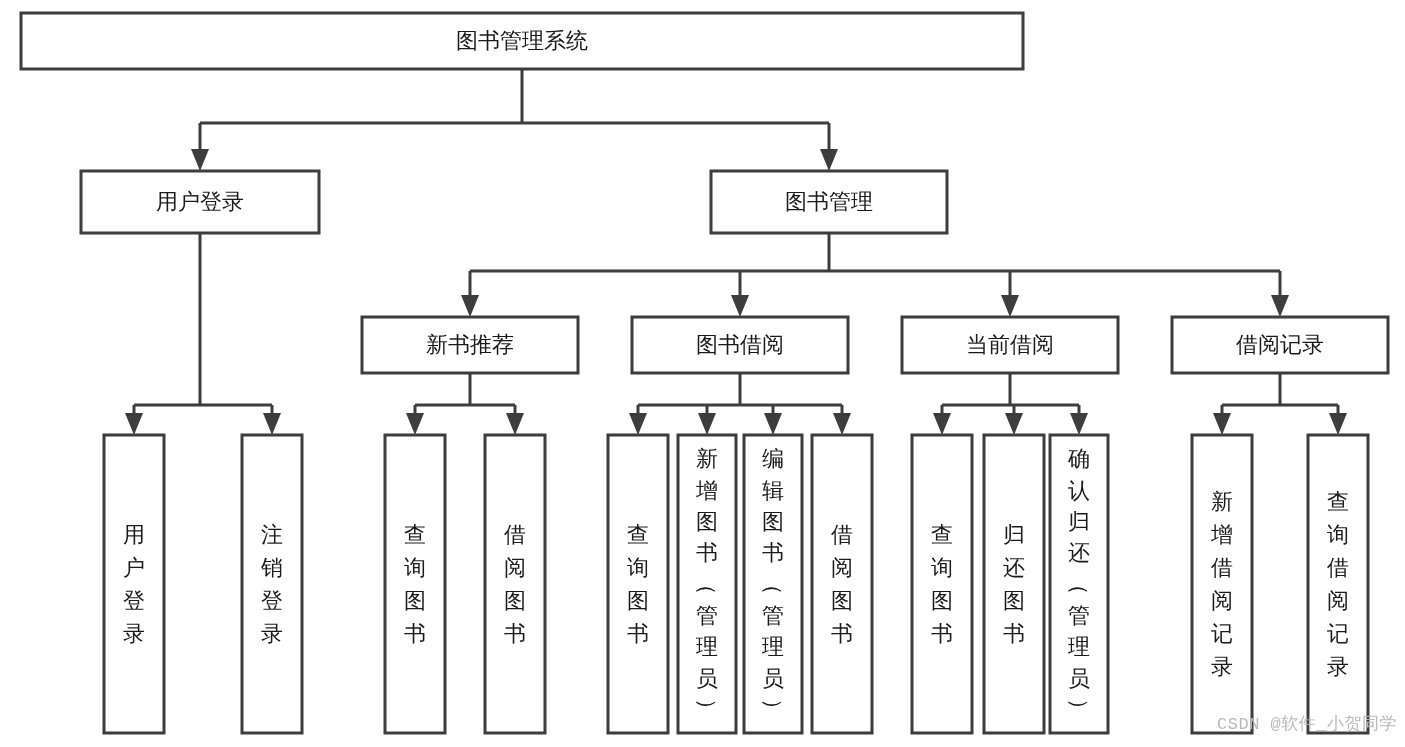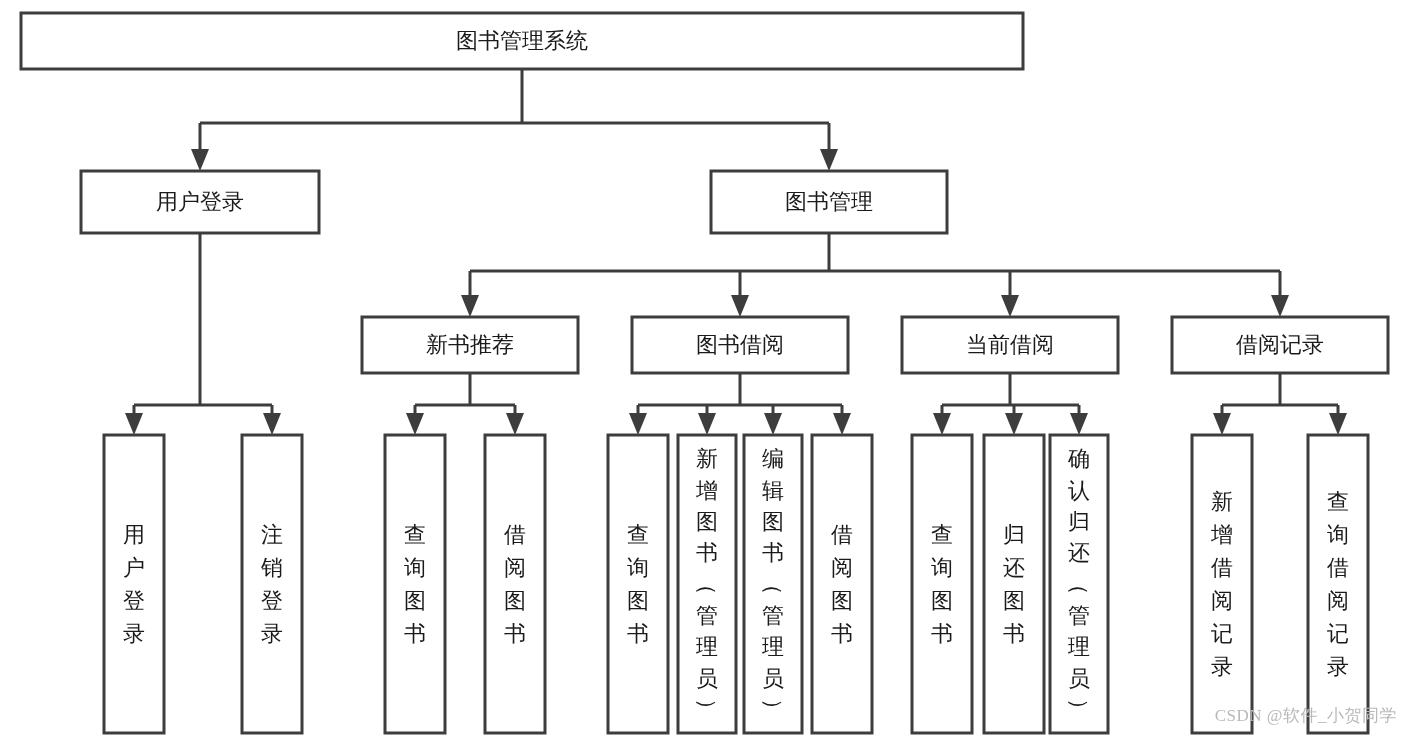--- a/index.html
+++ b/index.html
@@ -29,22 +29,22 @@
   }
   .leaf-label{
     font-family:"DejaVu Sans","Liberation Sans",sans-serif;
     fill:#1a1a1a;
     font-size:22px;
     text-anchor:middle;
   }
   .watermark{
     position:absolute;
     right:8px;
-    bottom:20px;
-    font-family:Liberation Serif, serif;
+    bottom:12px;
+    font-family:Liberation Mono, monospace;
     font-size:17px;
     color:#b9b9b9;
     white-space:nowrap;
     letter-spacing:0.5px;
   }
 </style>
 </head>
 <body>
 
 <svg id="diagram" viewBox="0 0 1405 747">

